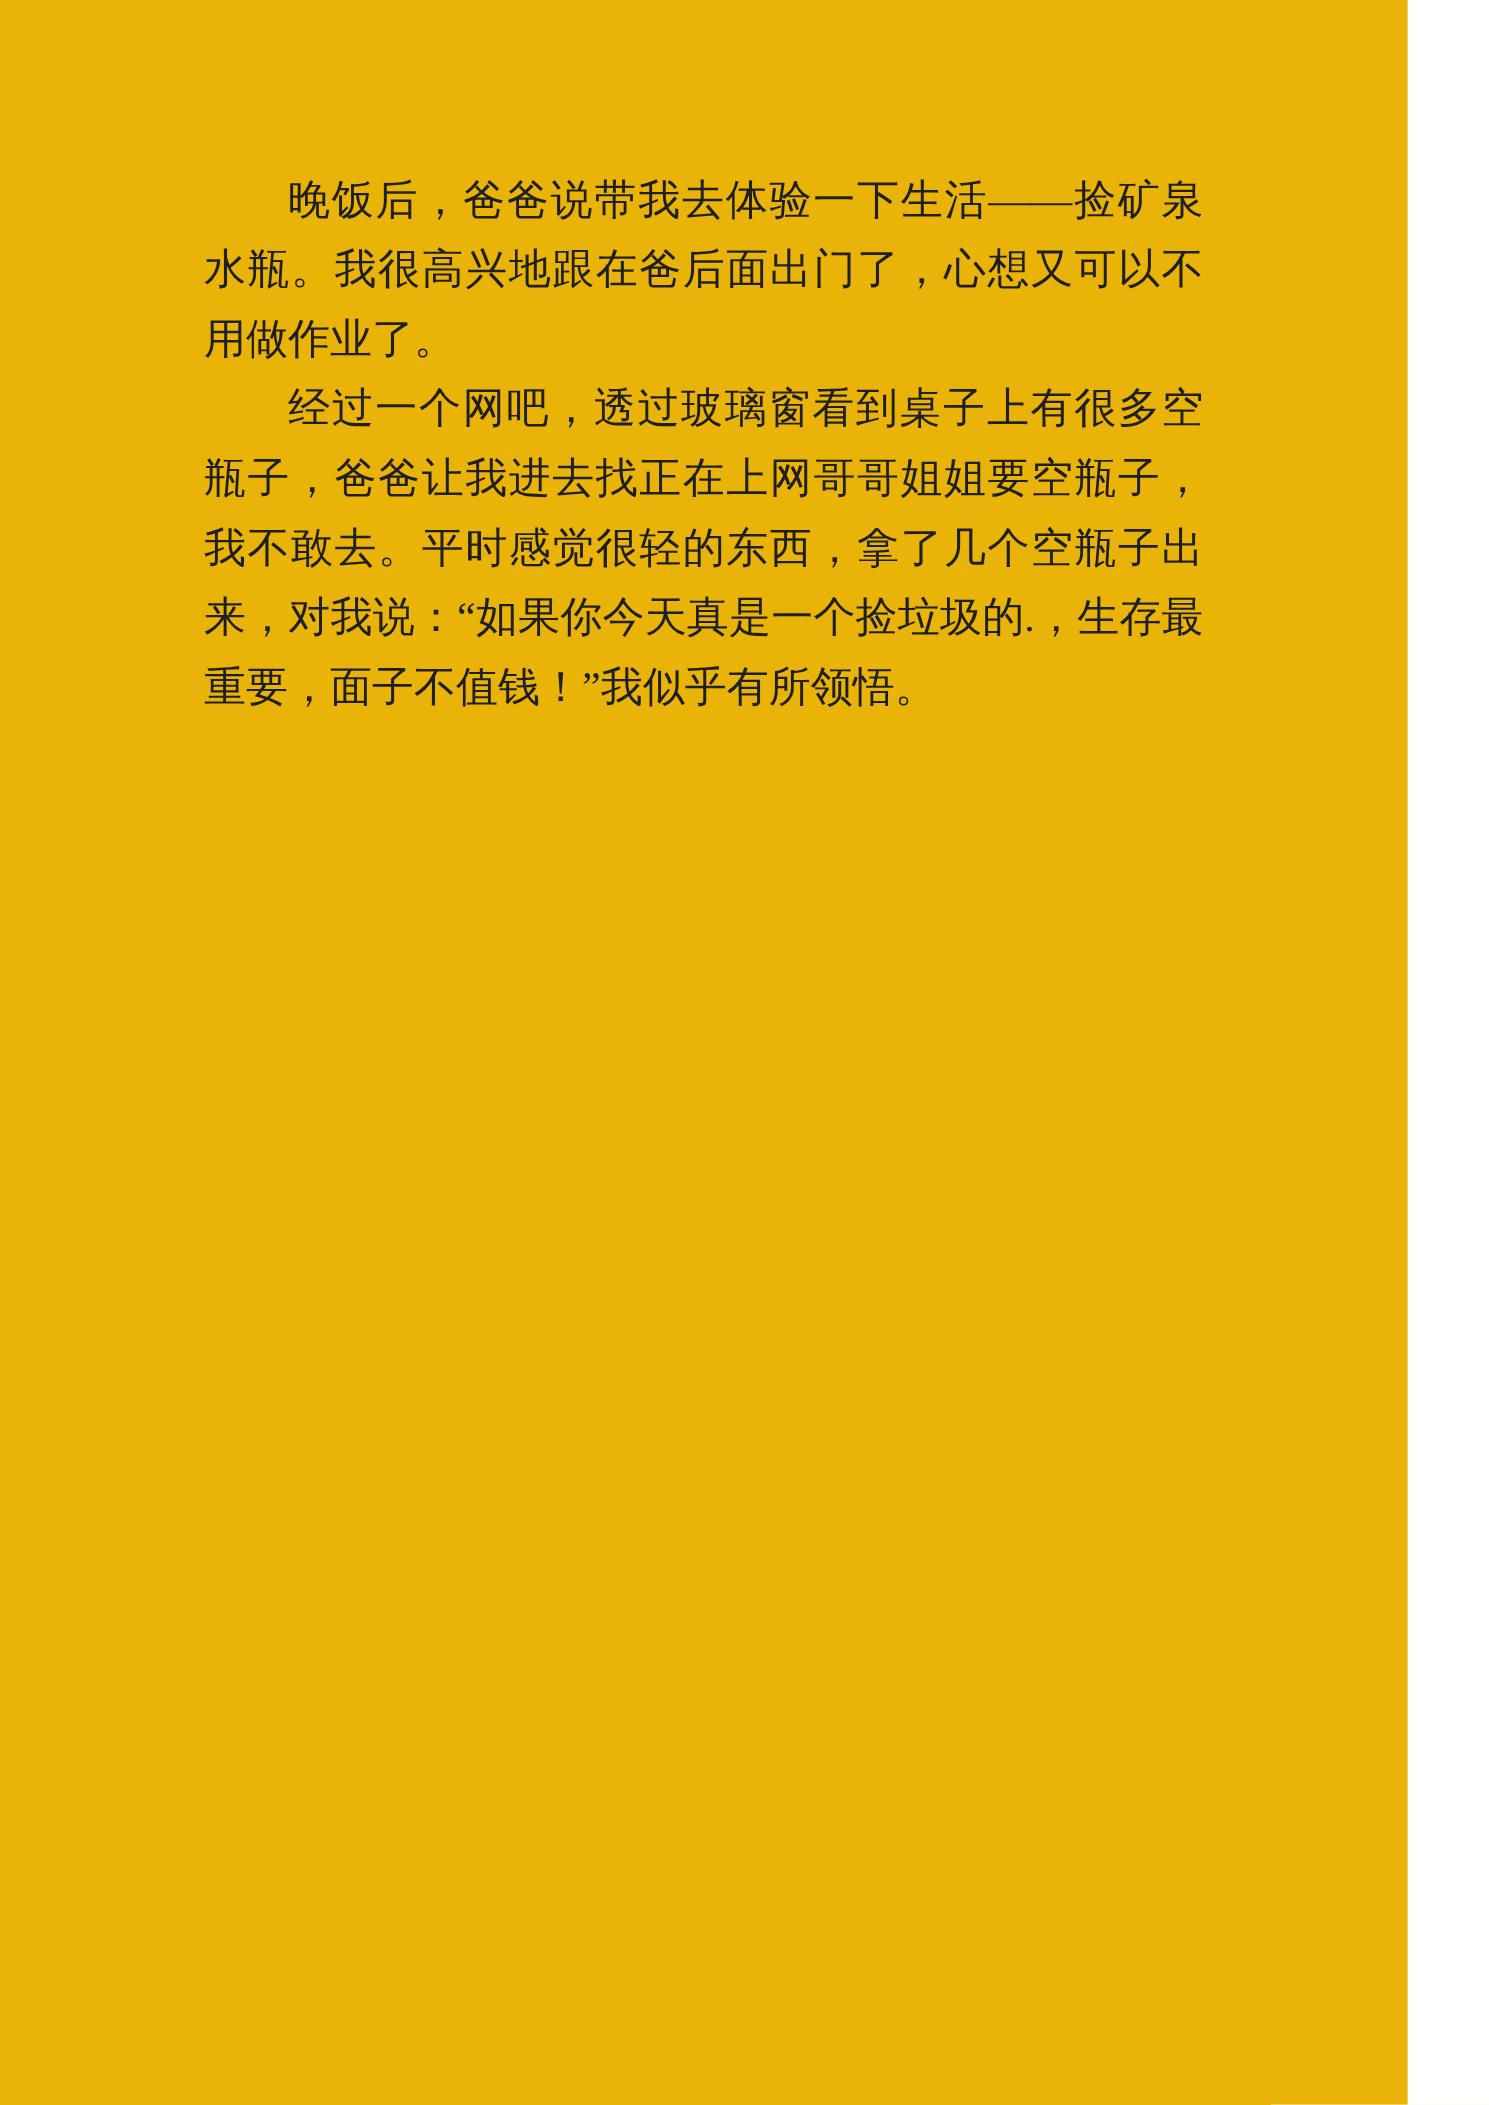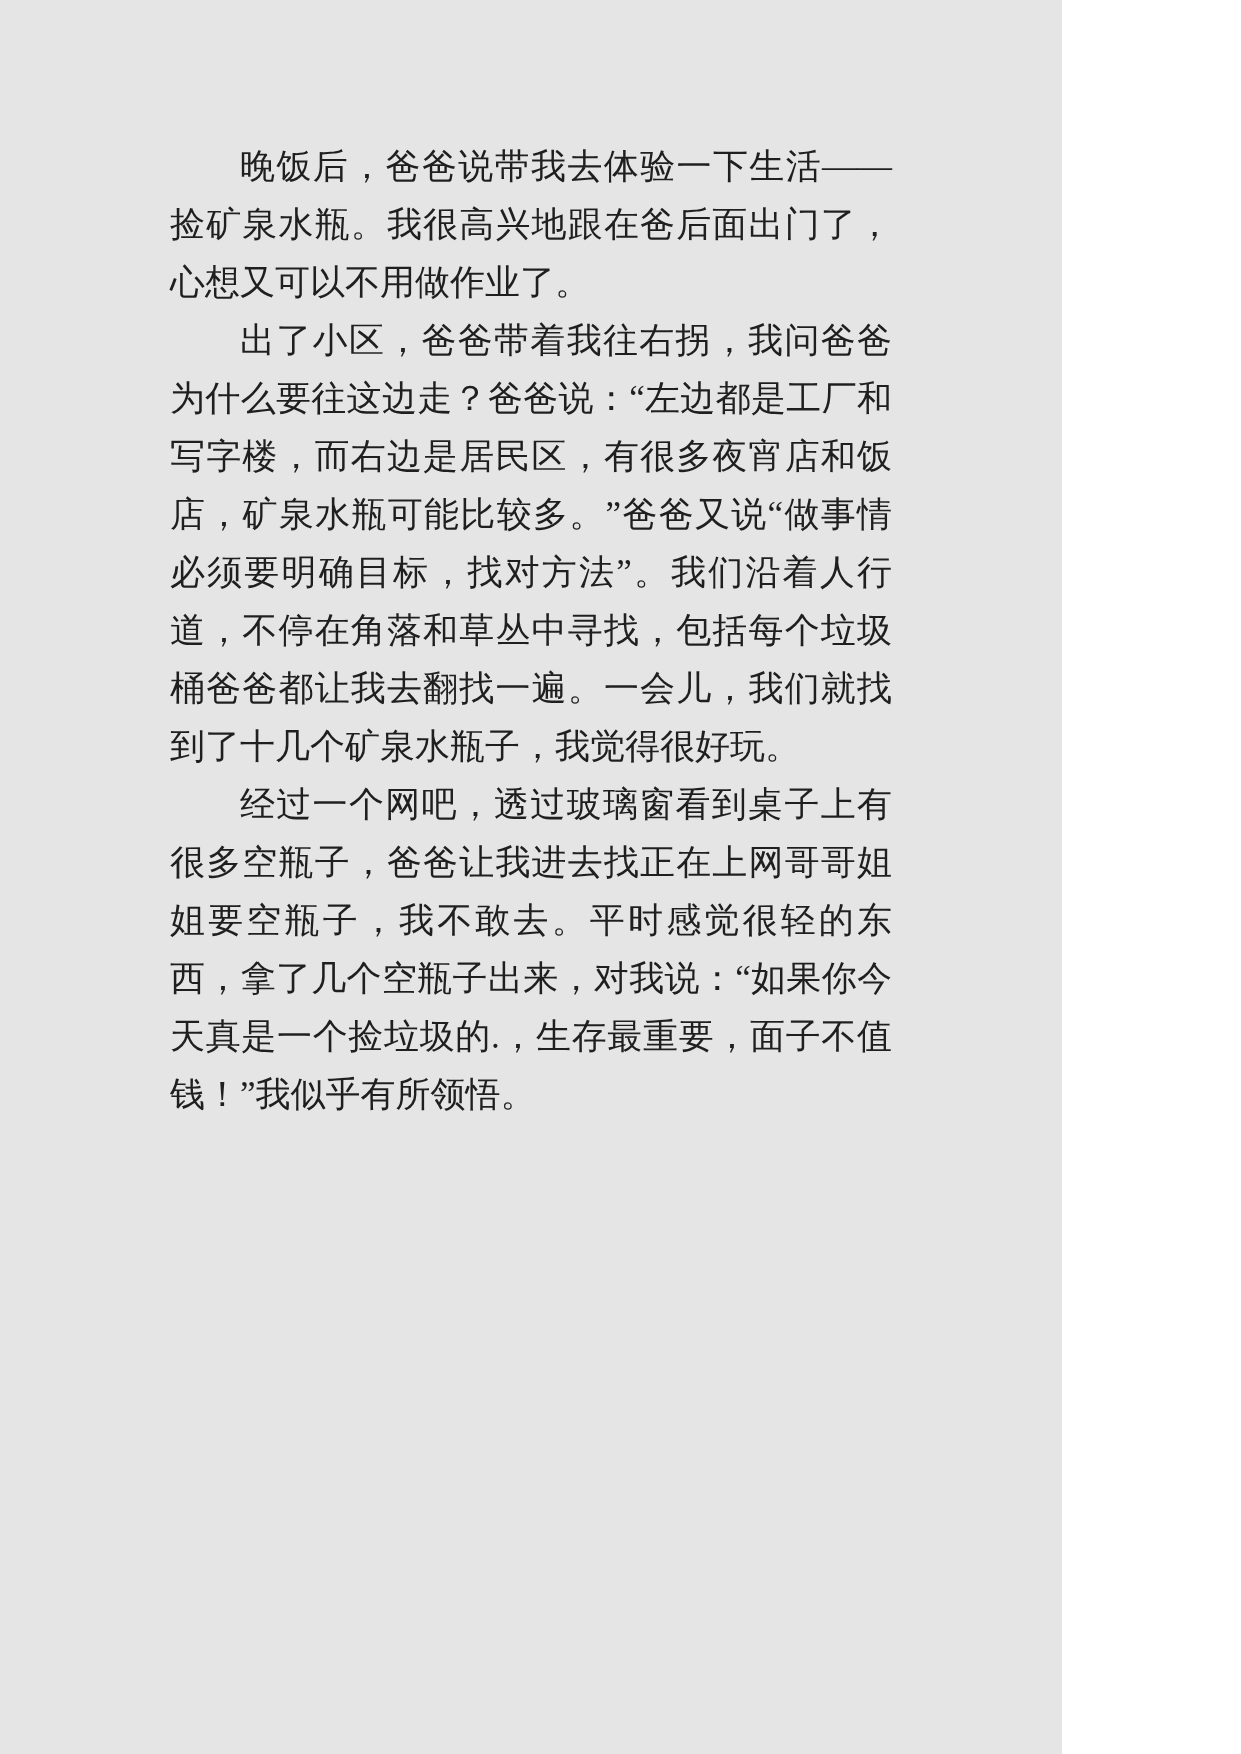--- a/index.html
+++ b/index.html
@@ -2,23 +2,23 @@
 <html><head>
 <meta charset="utf-8">
 <style>
   html, body {
     margin: 0;
     padding: 0;
     background: #ffffff;
   }
   .page {
     position: relative;
-    width: 1062px;
+    width: 1173px;
     height: 1754px;
-    background: #e5e5e5;
+    background: #eab308;
     box-sizing: border-box;
     padding: 138px 170px 0 170px;
     overflow: hidden;
     font-family: "Liberation Serif", "DejaVu Serif", serif;
   }
   .essay-body {
     width: 100%;
     color: #1f1f1f;
     font-size: 35px;
     line-height: 58px;
@@ -31,16 +31,15 @@
     text-indent: 2em;
     word-break: break-all;
   }
 </style>
 </head>
 <body>
 
 <div class="page">
   <div class="essay-body">
     <p>晚饭后，爸爸说带我去体验一下生活——捡矿泉水瓶。我很高兴地跟在爸后面出门了，心想又可以不用做作业了。</p>
-    <p>出了小区，爸爸带着我往右拐，我问爸爸为什么要往这边走？爸爸说：“左边都是工厂和写字楼，而右边是居民区，有很多夜宵店和饭店，矿泉水瓶可能比较多。”爸爸又说“做事情必须要明确目标，找对方法”。我们沿着人行道，不停在角落和草丛中寻找，包括每个垃圾桶爸爸都让我去翻找一遍。一会儿，我们就找到了十几个矿泉水瓶子，我觉得很好玩。</p>
     <p>经过一个网吧，透过玻璃窗看到桌子上有很多空瓶子，爸爸让我进去找正在上网哥哥姐姐要空瓶子，我不敢去。平时感觉很轻的东西，拿了几个空瓶子出来，对我说：“如果你今天真是一个捡垃圾的.，生存最重要，面子不值钱！”我似乎有所领悟。</p>
   </div>
 </div>
 
 </body></html>

